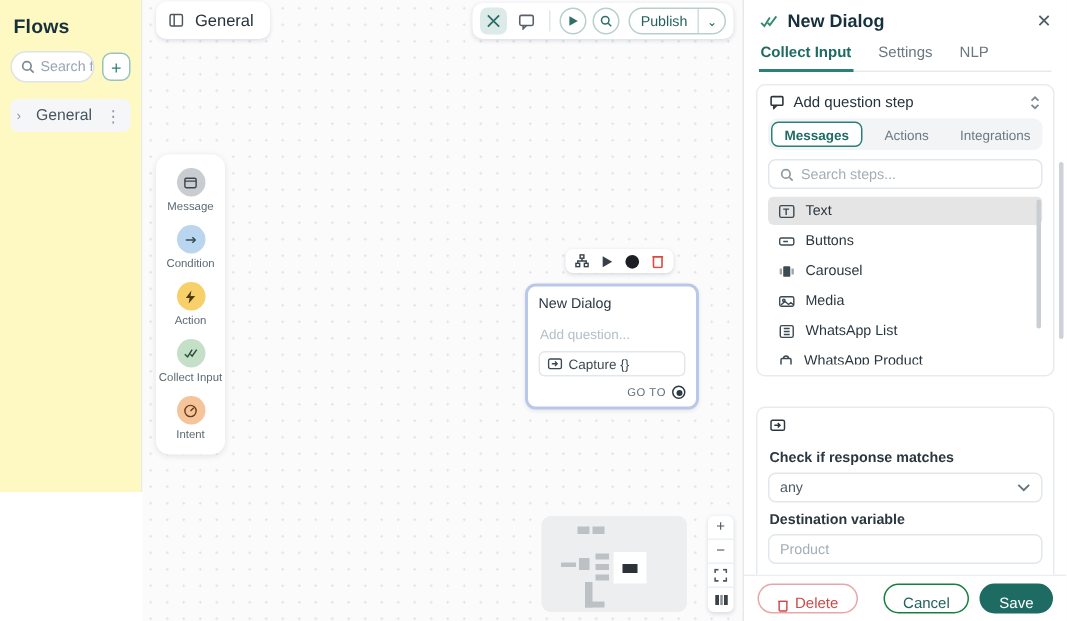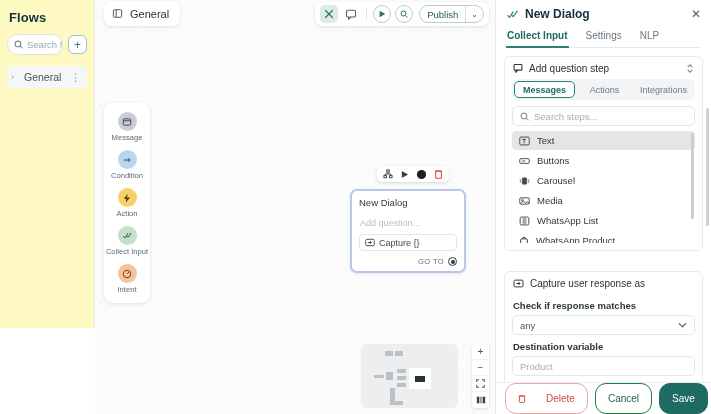--- a/index.html
+++ b/index.html
@@ -255,22 +255,22 @@
     padding: 0 8px; gap: 6px; margin-top: 7px; background:#fff;
   }
   .subcard .t { font-size: 10px; color: #27333b; flex: 1; }
 
   .panel-footer {
     height: 36px; border-top: 1px solid #eaeef1;
     display: flex; align-items: center; padding: 0 9px; gap: 7px;
     background: #fff;
   }
   .btn {
-    height: 31px; border-radius: 11px; display: flex;
-    align-items: center; justify-content: center; gap: 20px;
+    height: 20px; border-radius: 11px; display: flex;
+    align-items: flex-end; justify-content: center; gap: 4px;
     font-size: 10px; padding: 0 12px;
   }
   .btn-delete { border: 1px solid #e8a7a7; color: #cc4a4a; background: #fff; }
   .btn-cancel { border: 1px solid #15803d; color: #22615c; background: #fff; margin-left: auto; }
   .btn-save { background: #1d6b63; color: #fff; border: 1px solid #1d6b63; }
 
   .panel-scroll {
     position: absolute; right: 2px; top: 60px; width: 3px; height: 118px;
     background: #ccd2d7; border-radius: 2px;
   }
@@ -595,21 +595,20 @@
       </div>
 
       <div class="card">
         <div class="card-head">
           <span>
             <svg width="11" height="9" viewBox="0 0 14 12" fill="none" stroke="#2b373f" stroke-width="1.3">
               <rect x="1" y="1.5" width="12" height="9" rx="1.5"></rect>
                 <path d="M4 6h5M7 4l2 2-2 2"></path>
             </svg>
           </span>
-          <span class="t">Capture user response as</span>
         </div>
         <div class="card-body">
           <div class="field-lbl">Check if response matches</div>
           <div class="select">
             <span class="v">any</span>
             <span class="cv">
               <svg width="9" height="6" viewBox="0 0 10 6" fill="none" stroke="#66737c" stroke-width="1.4">
                   <polyline points="1,1 5,5 9,1"></polyline>
                 </svg>
             </span>

